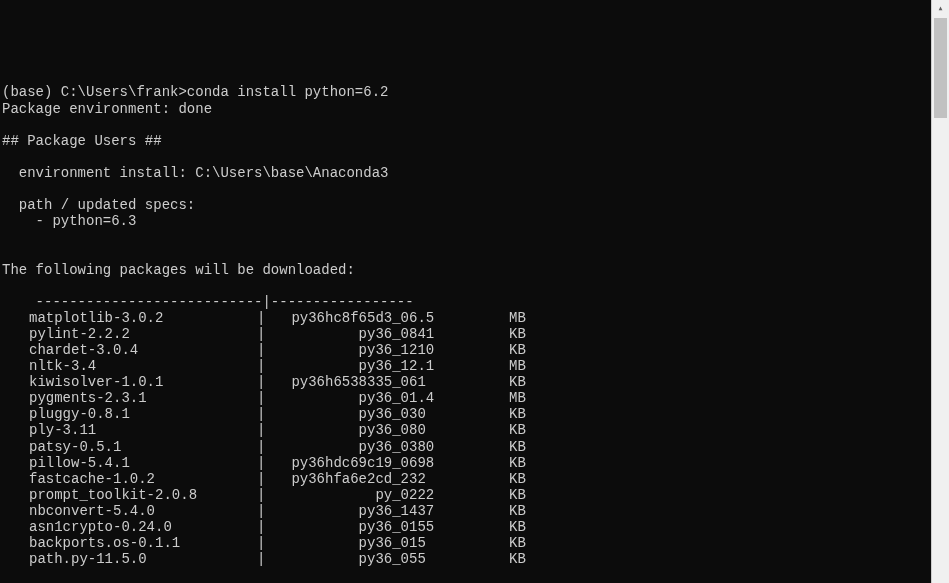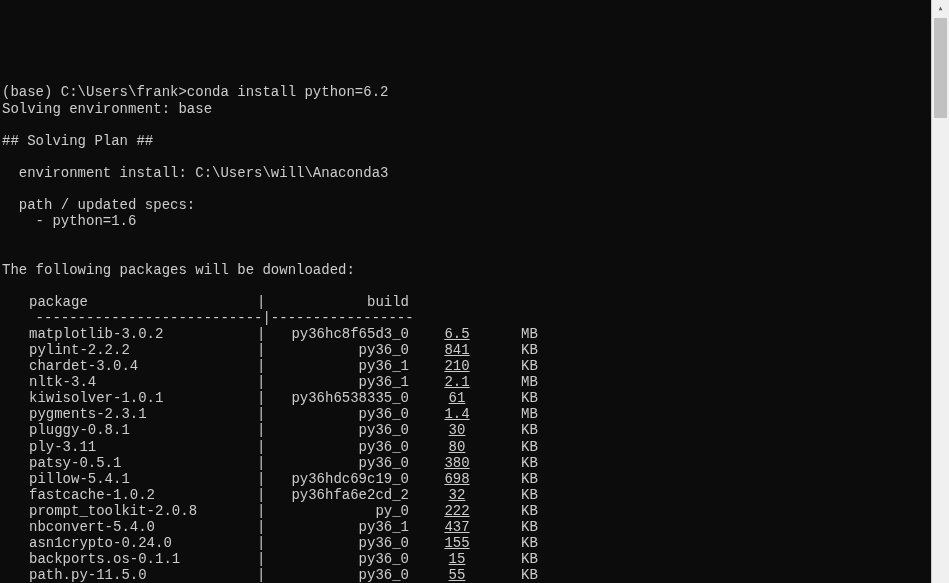--- a/index.html
+++ b/index.html
@@ -61,46 +61,46 @@
       left: 2px;
       right: 2px;
       height: 100px;
       background: #c1c1c1;
     }
     .prompt-line span { display: inline; }
     .pkg-row { display: block; }
     .pkg-name { display: inline-block; width: 228px; }
     .pkg-sep { display: inline-block; width: 8px; }
     .pkg-build { display: inline-block; width: 144px; text-align: right; }
-    .pkg-size { display: inline-block; width: 96px; text-align: center; text-decoration: underline; }
-    .pkg-unit { display: inline-block; width: 24px; text-align: left; padding-left: 4px; margin-left: 12px; }
+    .pkg-size { display: inline-block; width: 96px; text-align: left; }
+    .pkg-unit { display: inline-block; width: 24px; text-align: left; padding-left: 4px; }
     .header-row .pkg-name { }
     .header-row .pkg-build { }
     .indent { padding-left: 27px; }
   </style>
 </head>
 <body>
 
 
 
 <div class="terminal-content">
 <span class="prompt-line"><span>(base) </span><span>C:\Users\frank&gt;</span><span>conda install python=6.2</span></span>
-<span>Solving environment: base</span>
+<span>Package environment: done</span>
 
-<span>## Solving Plan ##</span>
+<span>## Package Users ##</span>
 
-<span><span>  environment install: </span><span>C:\Users\will\Anaconda3</span></span>
+<span><span>  environment install: </span><span>C:\Users\base\Anaconda3</span></span>
 
 <span>  path / updated specs:</span>
-<span>    - python=1.6</span>
+<span>    - python=6.3</span>
 
 
 <span>The following packages will be downloaded:</span>
 
-<span class="pkg-row header-row indent"><span class="pkg-name">package</span><span class="pkg-sep">|</span><span class="pkg-build">build</span></span><span>    ---------------------------|-----------------</span>
+<span>    ---------------------------|-----------------</span>
 <div id="package-list"><span class="pkg-row indent"><span class="pkg-name">matplotlib-3.0.2</span><span class="pkg-sep">|</span><span class="pkg-build">py36hc8f65d3_0</span><span class="pkg-size">6.5</span><span class="pkg-unit">MB</span></span><span class="pkg-row indent"><span class="pkg-name">pylint-2.2.2</span><span class="pkg-sep">|</span><span class="pkg-build">py36_0</span><span class="pkg-size">841</span><span class="pkg-unit">KB</span></span><span class="pkg-row indent"><span class="pkg-name">chardet-3.0.4</span><span class="pkg-sep">|</span><span class="pkg-build">py36_1</span><span class="pkg-size">210</span><span class="pkg-unit">KB</span></span><span class="pkg-row indent"><span class="pkg-name">nltk-3.4</span><span class="pkg-sep">|</span><span class="pkg-build">py36_1</span><span class="pkg-size">2.1</span><span class="pkg-unit">MB</span></span><span class="pkg-row indent"><span class="pkg-name">kiwisolver-1.0.1</span><span class="pkg-sep">|</span><span class="pkg-build">py36h6538335_0</span><span class="pkg-size">61</span><span class="pkg-unit">KB</span></span><span class="pkg-row indent"><span class="pkg-name">pygments-2.3.1</span><span class="pkg-sep">|</span><span class="pkg-build">py36_0</span><span class="pkg-size">1.4</span><span class="pkg-unit">MB</span></span><span class="pkg-row indent"><span class="pkg-name">pluggy-0.8.1</span><span class="pkg-sep">|</span><span class="pkg-build">py36_0</span><span class="pkg-size">30</span><span class="pkg-unit">KB</span></span><span class="pkg-row indent"><span class="pkg-name">ply-3.11</span><span class="pkg-sep">|</span><span class="pkg-build">py36_0</span><span class="pkg-size">80</span><span class="pkg-unit">KB</span></span><span class="pkg-row indent"><span class="pkg-name">patsy-0.5.1</span><span class="pkg-sep">|</span><span class="pkg-build">py36_0</span><span class="pkg-size">380</span><span class="pkg-unit">KB</span></span><span class="pkg-row indent"><span class="pkg-name">pillow-5.4.1</span><span class="pkg-sep">|</span><span class="pkg-build">py36hdc69c19_0</span><span class="pkg-size">698</span><span class="pkg-unit">KB</span></span><span class="pkg-row indent"><span class="pkg-name">fastcache-1.0.2</span><span class="pkg-sep">|</span><span class="pkg-build">py36hfa6e2cd_2</span><span class="pkg-size">32</span><span class="pkg-unit">KB</span></span><span class="pkg-row indent"><span class="pkg-name">prompt_toolkit-2.0.8</span><span class="pkg-sep">|</span><span class="pkg-build">py_0</span><span class="pkg-size">222</span><span class="pkg-unit">KB</span></span><span class="pkg-row indent"><span class="pkg-name">nbconvert-5.4.0</span><span class="pkg-sep">|</span><span class="pkg-build">py36_1</span><span class="pkg-size">437</span><span class="pkg-unit">KB</span></span><span class="pkg-row indent"><span class="pkg-name">asn1crypto-0.24.0</span><span class="pkg-sep">|</span><span class="pkg-build">py36_0</span><span class="pkg-size">155</span><span class="pkg-unit">KB</span></span><span class="pkg-row indent"><span class="pkg-name">backports.os-0.1.1</span><span class="pkg-sep">|</span><span class="pkg-build">py36_0</span><span class="pkg-size">15</span><span class="pkg-unit">KB</span></span><span class="pkg-row indent"><span class="pkg-name">path.py-11.5.0</span><span class="pkg-sep">|</span><span class="pkg-build">py36_0</span><span class="pkg-size">55</span><span class="pkg-unit">KB</span></span></div></div>
 
 <div class="scrollbar">
   <div class="scrollbar-up">▴</div>
   <div class="scrollbar-track">
     <div class="scrollbar-thumb"></div>
   </div>
 </div>
 
 

